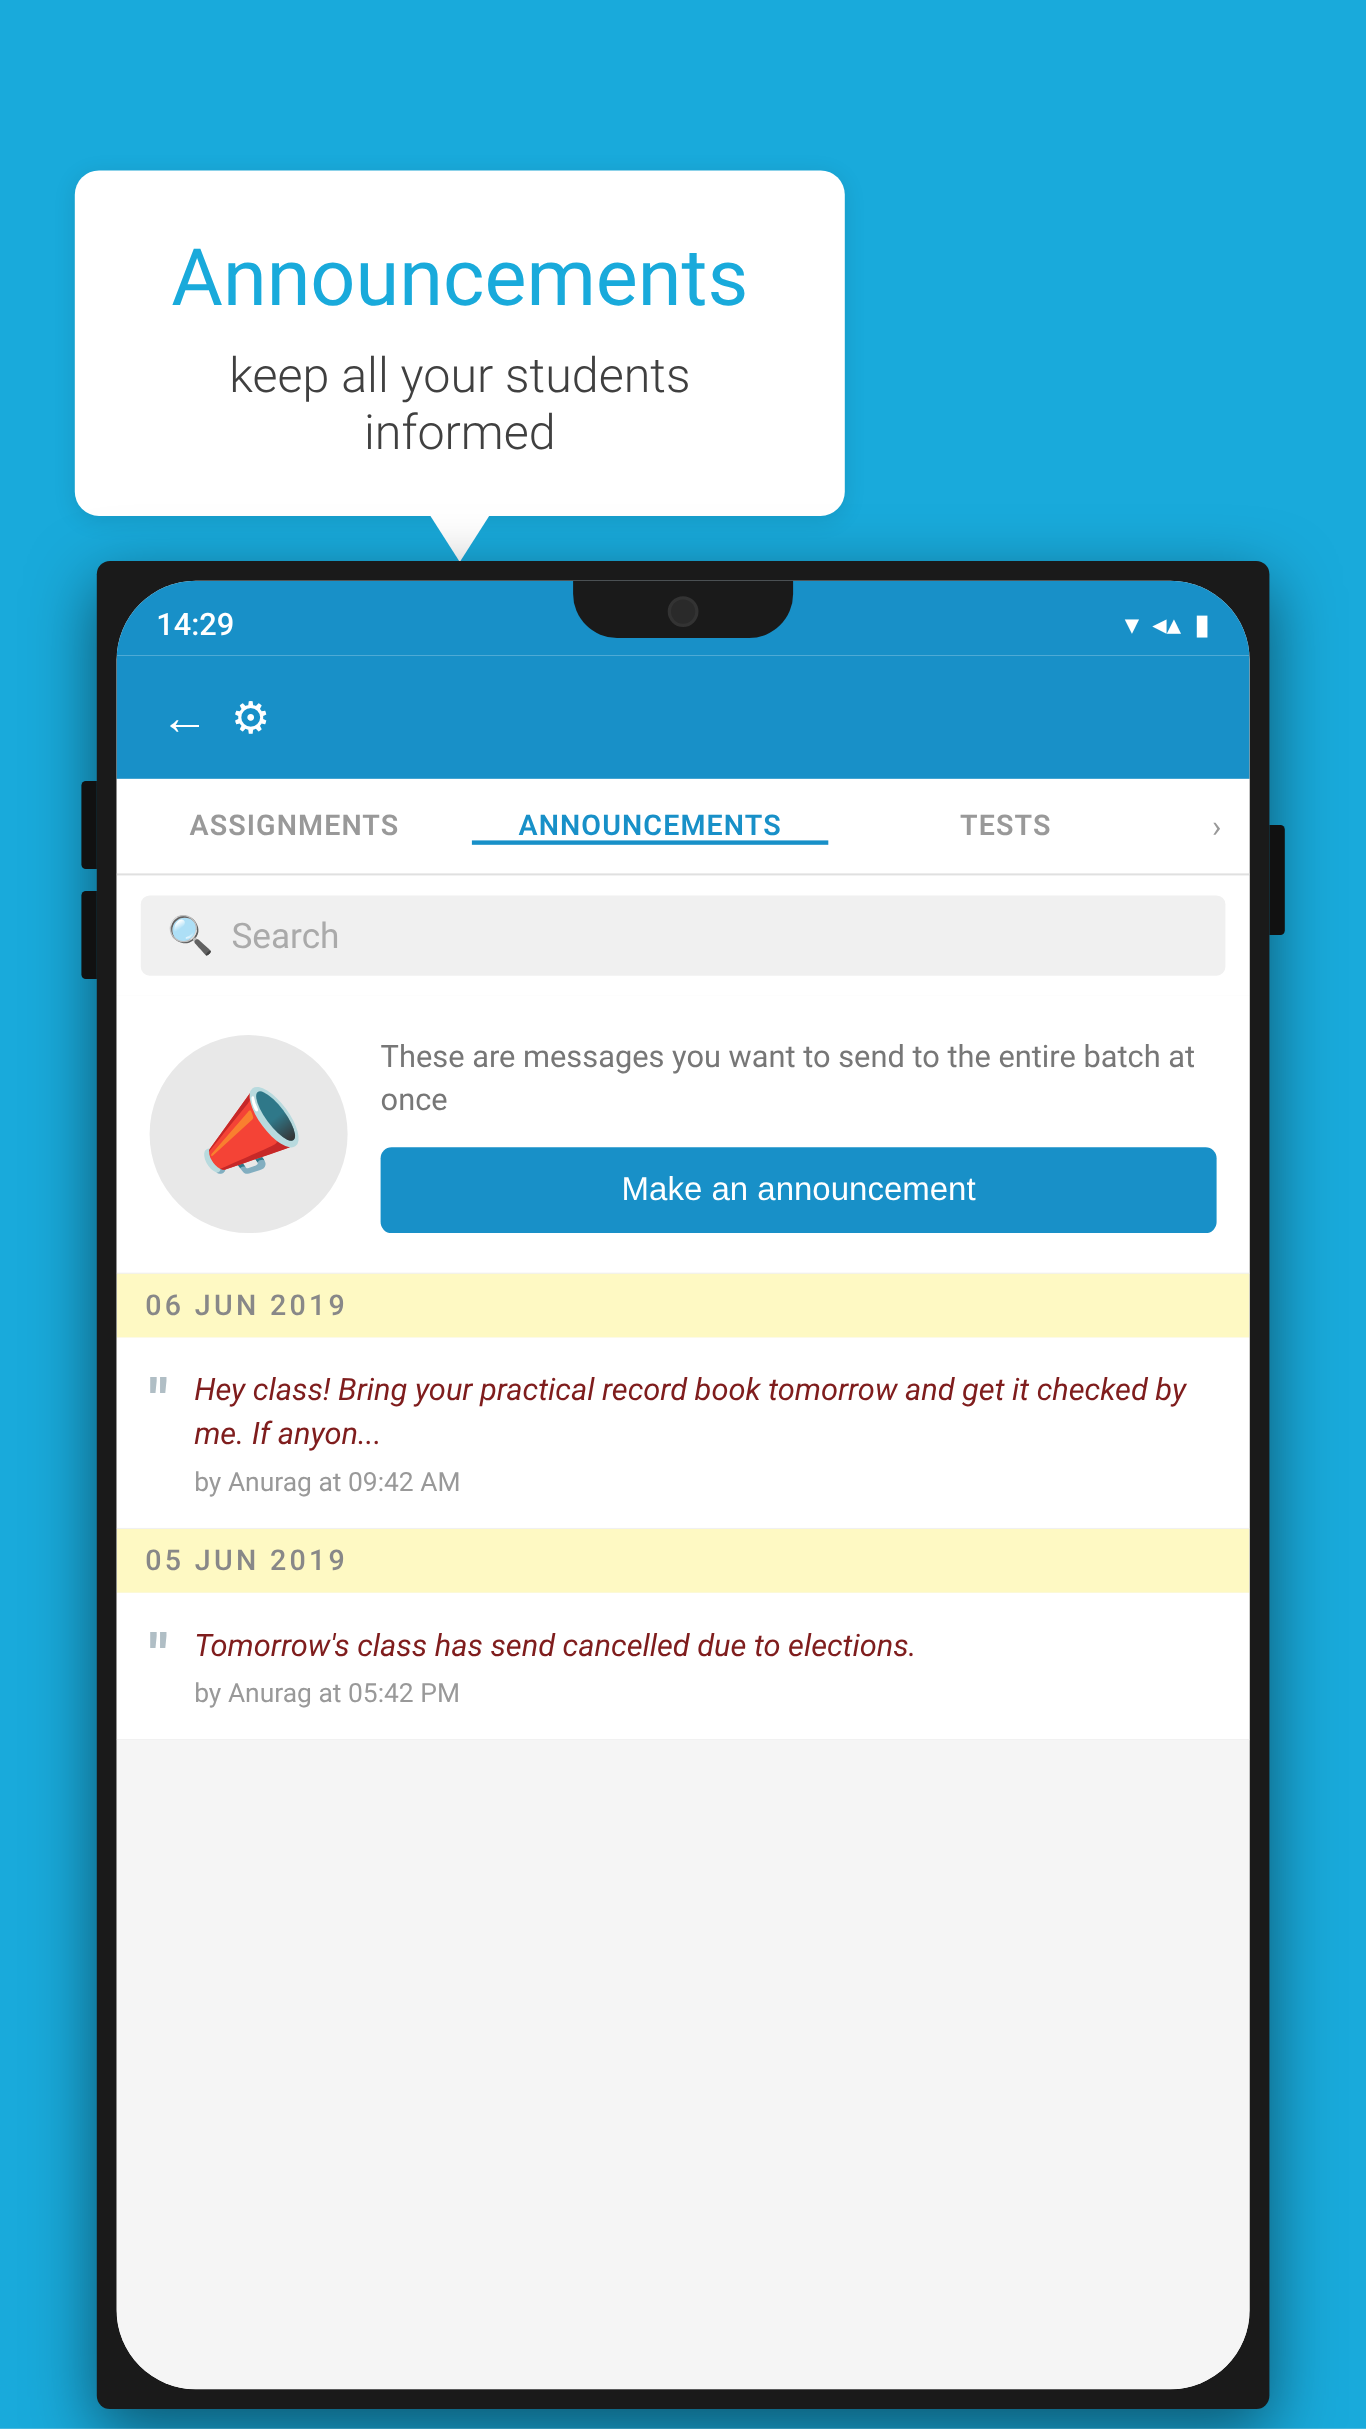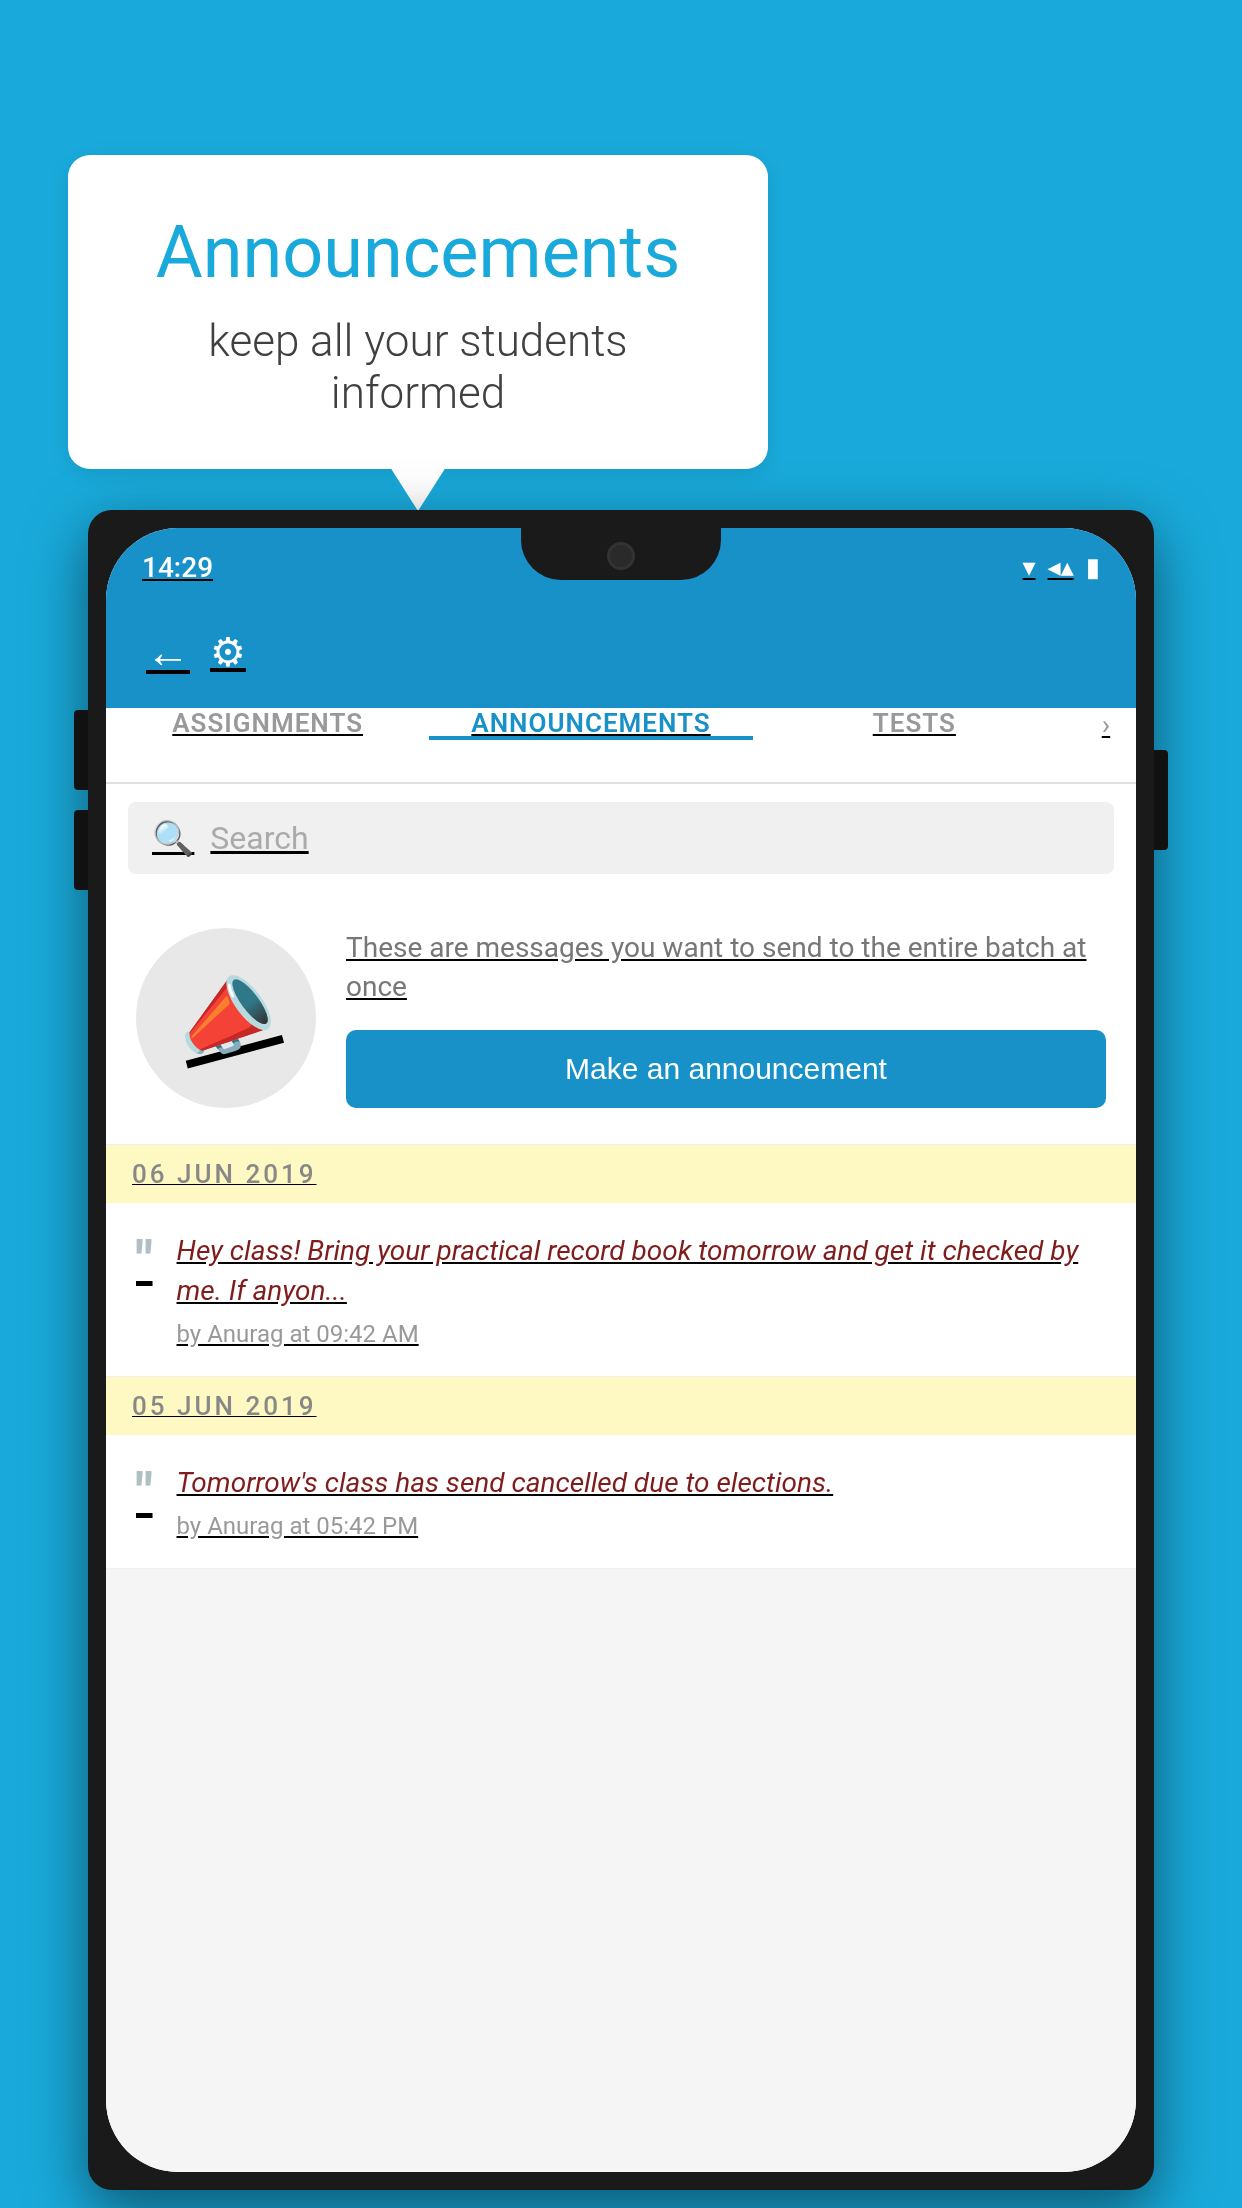--- a/index.html
+++ b/index.html
@@ -56,25 +56,24 @@
       position: absolute;
       top: 510px;
       left: 88px;
       width: 1066px;
       height: 1680px;
     }
     .phone-outer {
       width: 100%;
       height: 100%;
       background: #1a1a1a;
-      border-radius: 24px;
+      border-radius: 12px;
       padding: 18px;
       box-shadow: 0 20px 60px rgba(0,0,0,0.5);
       position: relative;
-      text-decoration: underline;
     }
     .phone-inner {
       width: 100%;
       height: 100%;
       background: white;
       border-radius: 72px;
       overflow: hidden;
       position: relative;
     }
 
@@ -190,22 +189,22 @@
       font-size: 40px;
       cursor: pointer;
       padding: 10px;
     }
 
     
     .tabs-bar {
       background: white;
       display: flex;
       border-bottom: 2px solid #e0e0e0;
-      height: 76px;
-      align-items: flex-start;
+      height: 88px;
+      align-items: center;
     }
     .tab-item {
       flex: 1;
       display: flex;
       align-items: center;
       justify-content: center;
       font-size: 26px;
       font-weight: 600;
       color: #999;
       text-transform: uppercase;

